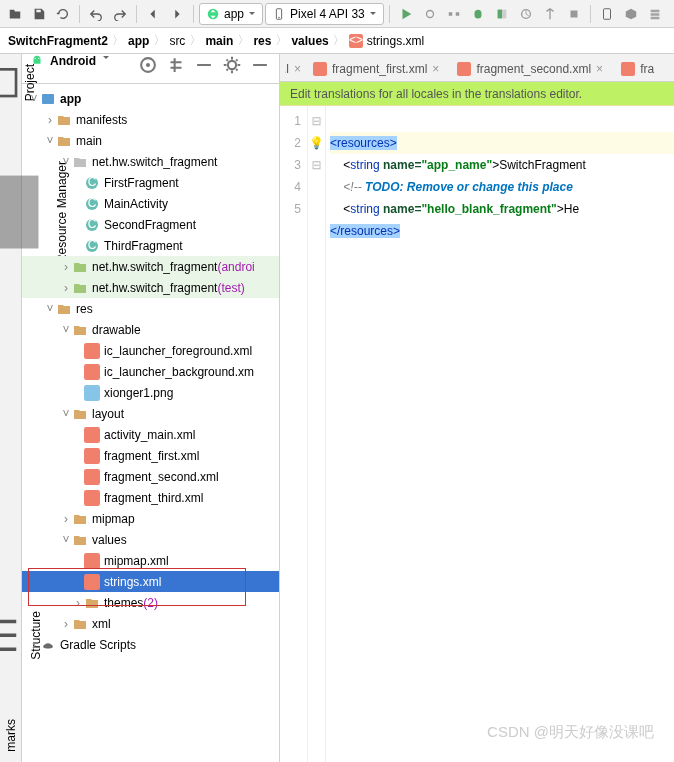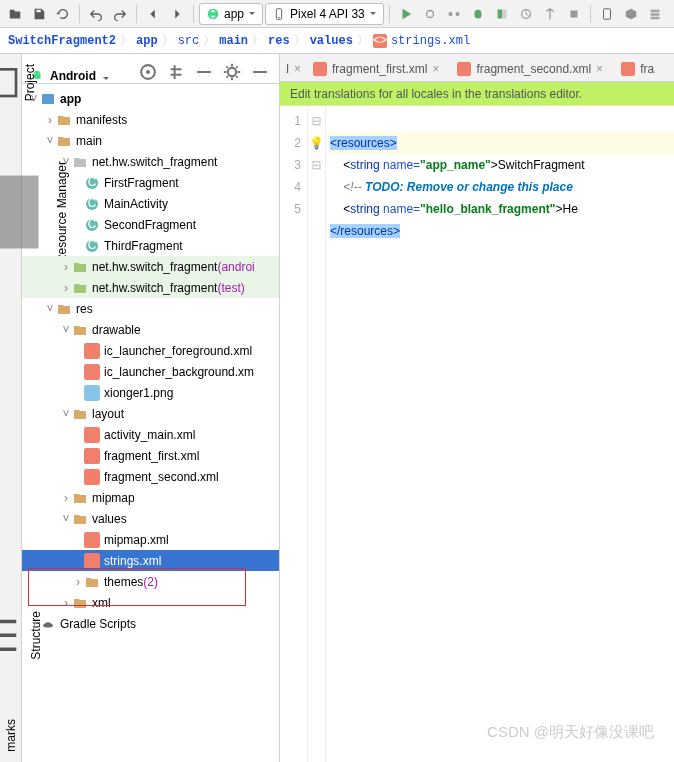--- a/index.html
+++ b/index.html
@@ -3,29 +3,29 @@
 <meta charset="utf-8">
 <style>
 *{box-sizing:border-box;margin:0;padding:0;font-family:"Segoe UI",Arial,sans-serif;font-size:12px;}
 body{width:674px;height:762px;background:#fff;overflow:hidden;position:relative;}
 .toolbar{height:28px;border-bottom:1px solid #d1d1d1;display:flex;align-items:center;padding:0 4px;gap:2px;background:#f2f2f2;}
 .tb-ico{width:22px;height:22px;display:flex;align-items:center;justify-content:center;color:#595959;cursor:pointer;border-radius:3px;}
 .tb-ico svg{width:14px;height:14px;}
 .tb-sep{width:1px;height:18px;background:#ccc;margin:0 3px;}
 .tb-drop{height:22px;border:1px solid #c0c0c0;border-radius:3px;background:#fff;display:flex;align-items:center;padding:0 6px;gap:4px;cursor:pointer;}
 .breadcrumb{height:26px;display:flex;align-items:center;padding:0 8px;gap:4px;border-bottom:1px solid #d1d1d1;background:#fff;}
-.bc-item{color:#1d4ed8;font-family:Liberation Mono, monospace;}
+.bc-item{color:#000000;}
 .bc-item.bold{font-weight:600;}
 .bc-sep{color:#bbb;}
 .bc-ico{width:14px;height:14px;display:inline-flex;align-items:center;justify-content:center;}
 .main{display:flex;height:calc(100% - 54px);}
 .left-strip{width:22px;background:#f2f2f2;border-right:1px solid #d1d1d1;display:flex;flex-direction:column;align-items:center;padding-top:10px;gap:60px;}
 .vtab-wrap{display:flex;flex-direction:column;align-items:center;gap:2px;writing-mode:vertical-rl;transform:rotate(180deg);}
 .sidebar{width:258px;border-right:1px solid #d1d1d1;display:flex;flex-direction:column;background:#fff;}
-.side-head{height:30px;border-bottom:1px solid #d1d1d1;display:flex;align-items:flex-end;padding:0 8px;gap:6px;}
+.side-head{height:30px;border-bottom:1px solid #d1d1d1;display:flex;align-items:flex-start;padding:0 8px;gap:6px;}
 .side-head .title{font-weight:600;}
 .side-head .spacer{flex:1;}
 .side-ico{width:22px;height:22px;display:flex;align-items:center;justify-content:center;color:#595959;cursor:pointer;}
 .tree{flex:1;overflow:auto;padding:4px 0;}
 .node{display:flex;align-items:center;height:21px;padding-right:4px;cursor:pointer;white-space:nowrap;}
 .node.sel{background:#3874d1;color:#fff;}
 .node.hl{background:#e9f5e6;}
 .arrow{width:12px;display:inline-flex;justify-content:center;color:#888;}
 .nico{width:16px;height:16px;display:inline-flex;align-items:center;justify-content:center;margin-right:4px;}
 .dim{color:#a21caf;}
@@ -38,21 +38,21 @@
 .fico{width:14px;height:14px;}
 .banner{height:24px;background:#bef264;border-bottom:1px solid #e8e0a0;display:flex;align-items:center;padding:0 10px;color:#555;}
 .code-area{flex:1;display:flex;font-family:Consolas,Menlo,monospace;font-size:13px;overflow:hidden;}
 .gutter{width:28px;background:#fff;border-right:1px solid #eee;text-align:right;padding:4px 6px 0 0;color:#aaa;line-height:22px;}
 .gut2{width:18px;border-right:1px solid #eee;padding-top:4px;line-height:22px;text-align:center;}
 .fold{color:#bbb;cursor:pointer;}
 .bulb{color:#f0a500;}
 .code{flex:1;padding:4px 0 0 4px;line-height:22px;white-space:pre;overflow:hidden;}
 .hl-line{background:#fffce6;display:inline-block;width:100%;}
 .tag{color:#0033b3;}
-.attr{color:#1d4ed8;font-weight:400;}
+.attr{color:#14532d;font-weight:700;}
 .val{color:#067d17;font-weight:600;}
 .todo{color:#808080;font-style:italic;}
 .todo-k{color:#0073bf;font-style:italic;font-weight:600;}
 .sel-txt{background:#a6d2ff;}
 .watermark{position:absolute;right:20px;bottom:20px;color:#ccc;font-size:15px;pointer-events:none;}
 svg{display:block;}
 </style>
 </head>
 <body>
 
@@ -426,20 +426,28 @@
           <span>fragment_first.xml</span>
         </div>
       <div class="node" style="padding-left:62px">
           <span class="nico">
             <svg viewBox="0 0 14 14">
               <rect width="14" height="14" rx="2" fill="#f0806c"></rect>
             </svg>
           </span>
           <span>fragment_second.xml</span>
         </div>
+      <div class="node" style="padding-left:62px">
+          <span class="nico">
+            <svg viewBox="0 0 14 14">
+              <rect width="14" height="14" rx="2" fill="#f0806c"></rect>
+            </svg>
+          </span>
+          <span>fragment_third.xml</span>
+        </div>
       <div class="node" style="padding-left:38px">
           <span class="arrow">›</span>
           <span class="nico">
             <svg viewBox="0 0 16 16">
               <path fill="#d9a96a" d="M2 4h5l1 1h6v8H2z"></path>
             </svg>
           </span>
           <span>mipmap</span>
         </div>
       <div class="node" style="padding-left:38px">

